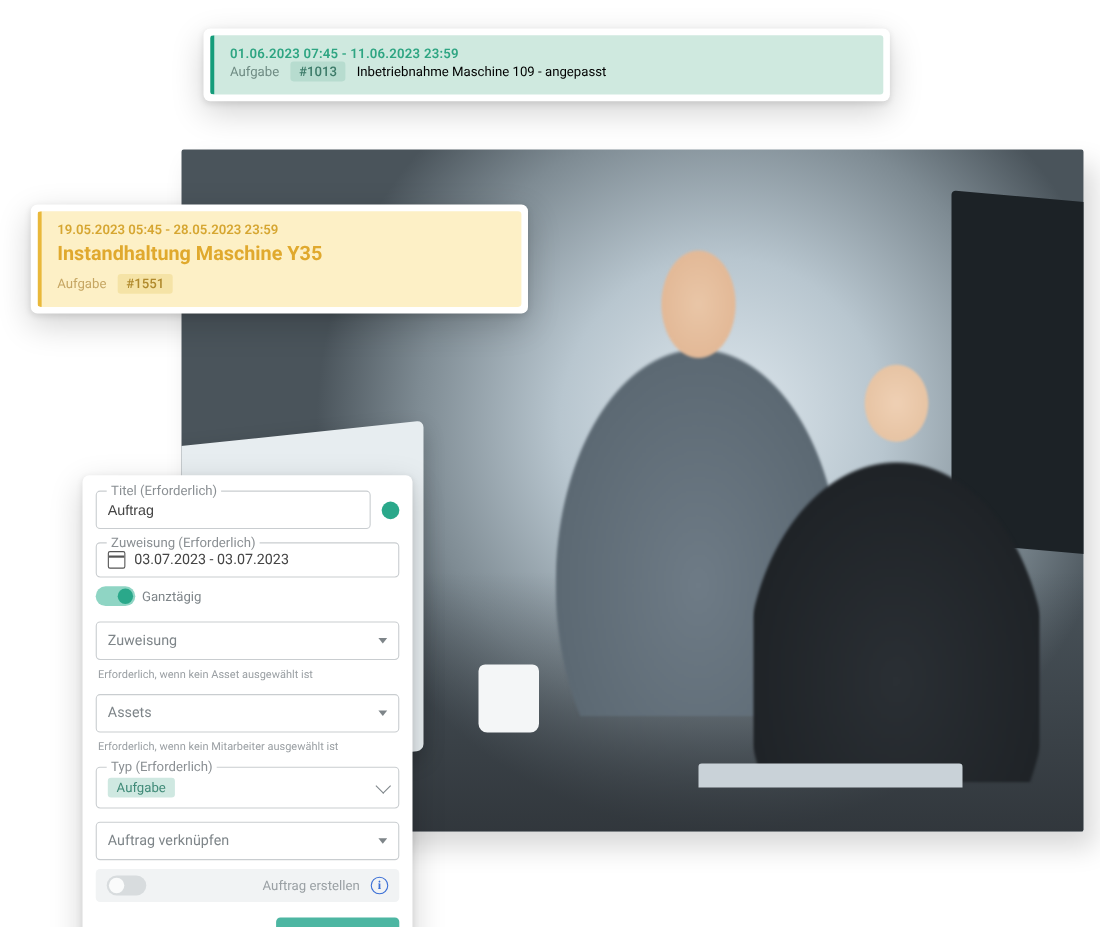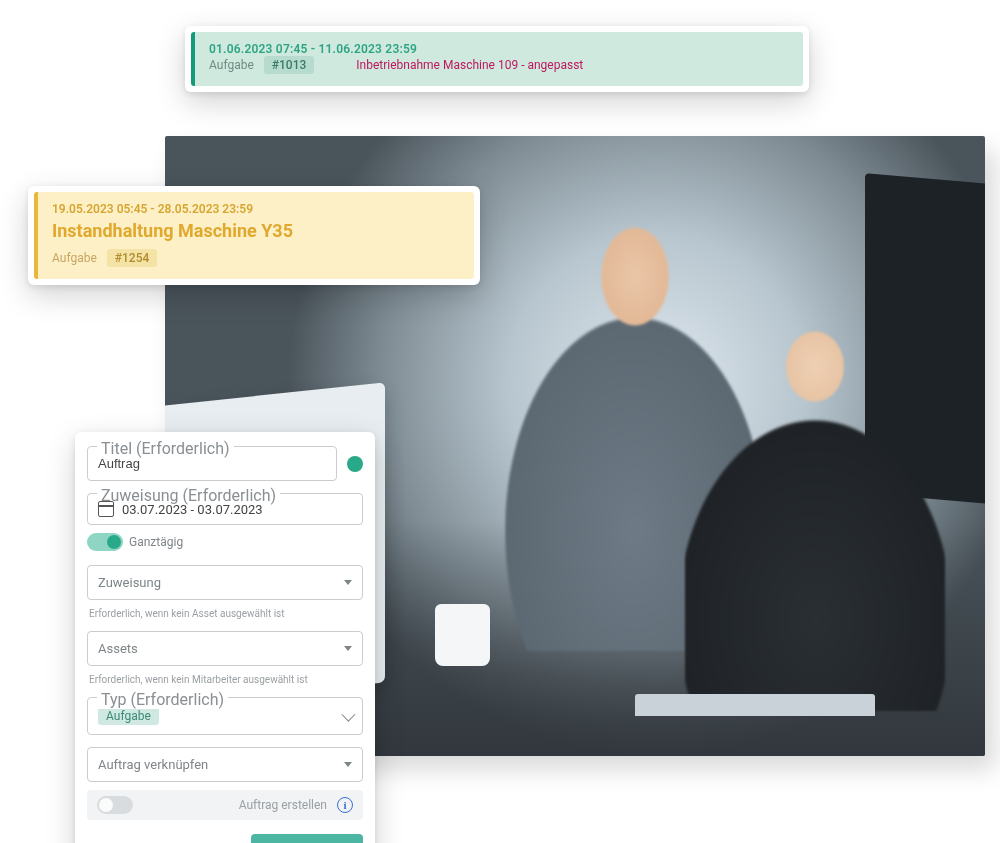--- a/index.html
+++ b/index.html
@@ -98,21 +98,21 @@
   .meta-row { display:flex; align-items:center; gap:10px; font-size:12px; }
   .meta-label { color:#6f8b83; }
   .badge {
     display:inline-block;
     padding:2px 8px;
     border-radius:3px;
     font-size:12px;
     font-weight:500;
   }
   .badge-green { background:#b7dccf; color:#3c7a68; }
-  .meta-desc { color:#be185d;margin-left:32px; }
+  .meta-desc { color:#000000; }
 
   
   .task-card-2 {
     left: 28px;
     top: 186px;
     width: 452px;
   }
   .task-inner-yellow {
     background: #fdf0c6;
     border-left: 4px solid #e9b83a;
@@ -140,21 +140,21 @@
     width: 300px;
     padding: 14px 12px 12px;
   }
   .field-wrap { position:relative; margin-bottom: 8px; }
   .field-label {
     position: absolute;
     top: -7px;
     left: 10px;
     background: #fff;
     padding: 0 4px;
-    font-size: 16px;
+    font-size: 12px;
     color: #8a8f93;
     white-space: nowrap;
   }
   .text-input, .select-input {
     width: 100%;
     border: 1px solid #c9cdd0;
     border-radius: 4px;
     padding: 9px 10px;
     font-size: 13px;
     color: #444;
@@ -280,21 +280,21 @@
     </div>
   </div>
 </div>
 
 <div class="card task-card-2">
   <div class="task-inner-yellow">
     <div class="task-date-y">19.05.2023 05:45 - 28.05.2023 23:59</div>
     <div class="task-title-yellow">Instandhaltung Maschine Y35</div>
     <div class="meta-row">
       <span class="meta-label-y">Aufgabe</span>
-      <span class="badge badge-yellow">#1254</span>
+      <span class="badge badge-yellow">#1551</span>
     </div>
   </div>
 </div>
 
 <div class="card form-card">
 
   <div class="title-row">
     <div class="field-wrap">
       <span class="field-label">Titel (Erforderlich)</span>
       <input class="text-input" type="text" value="Auftrag" style="">

